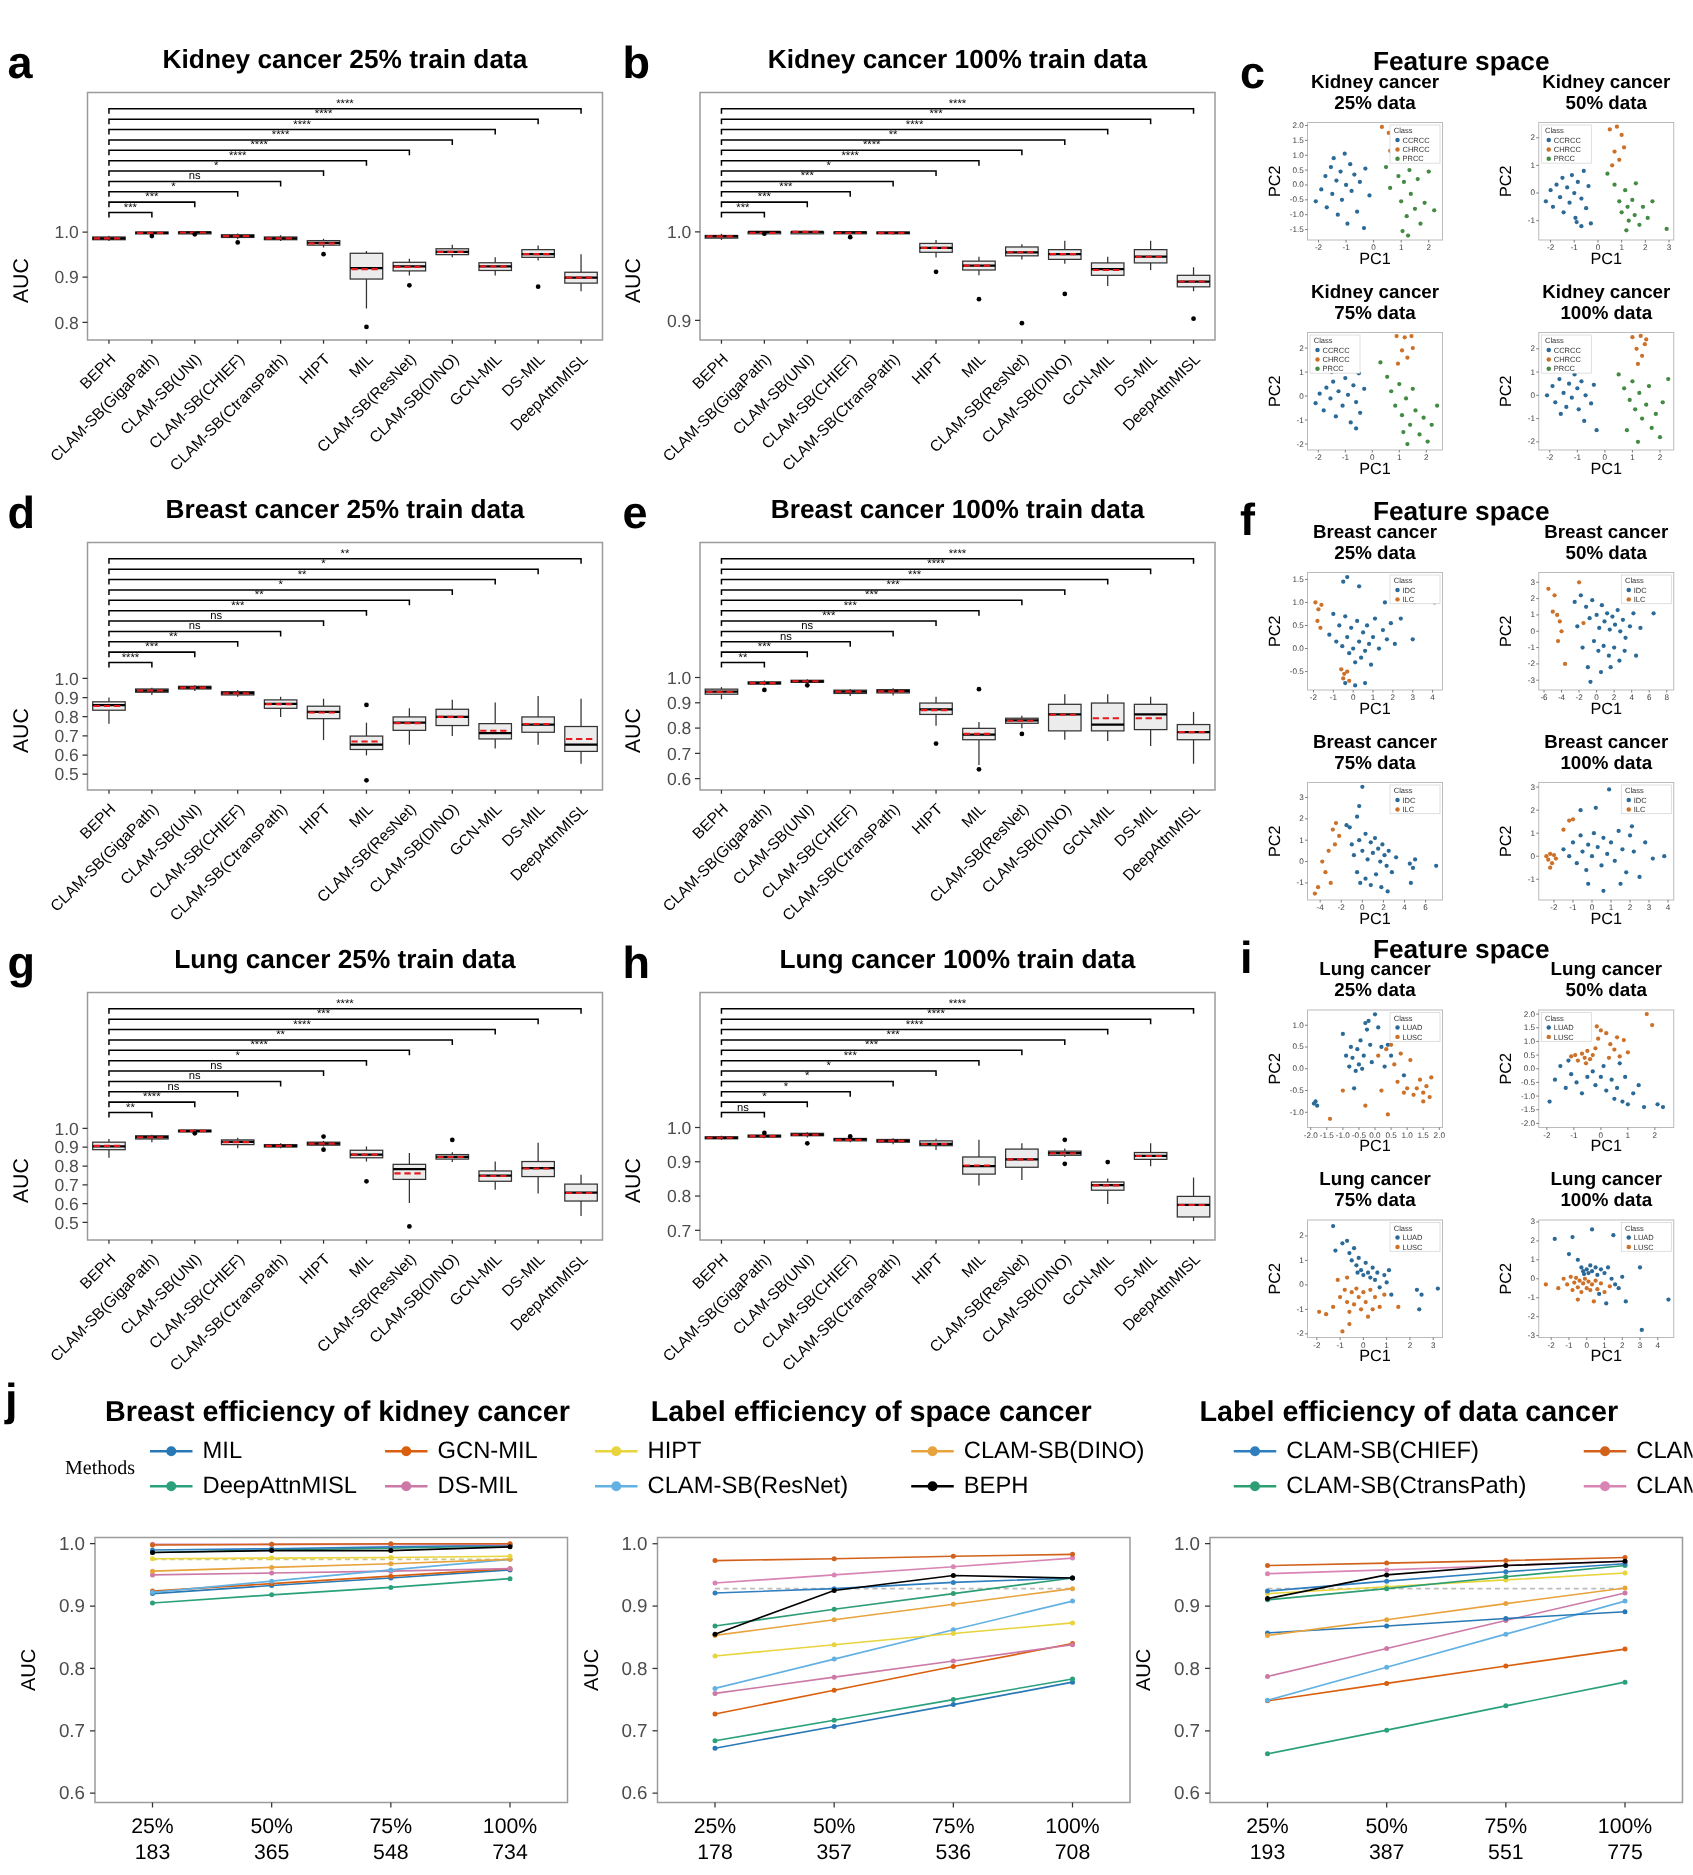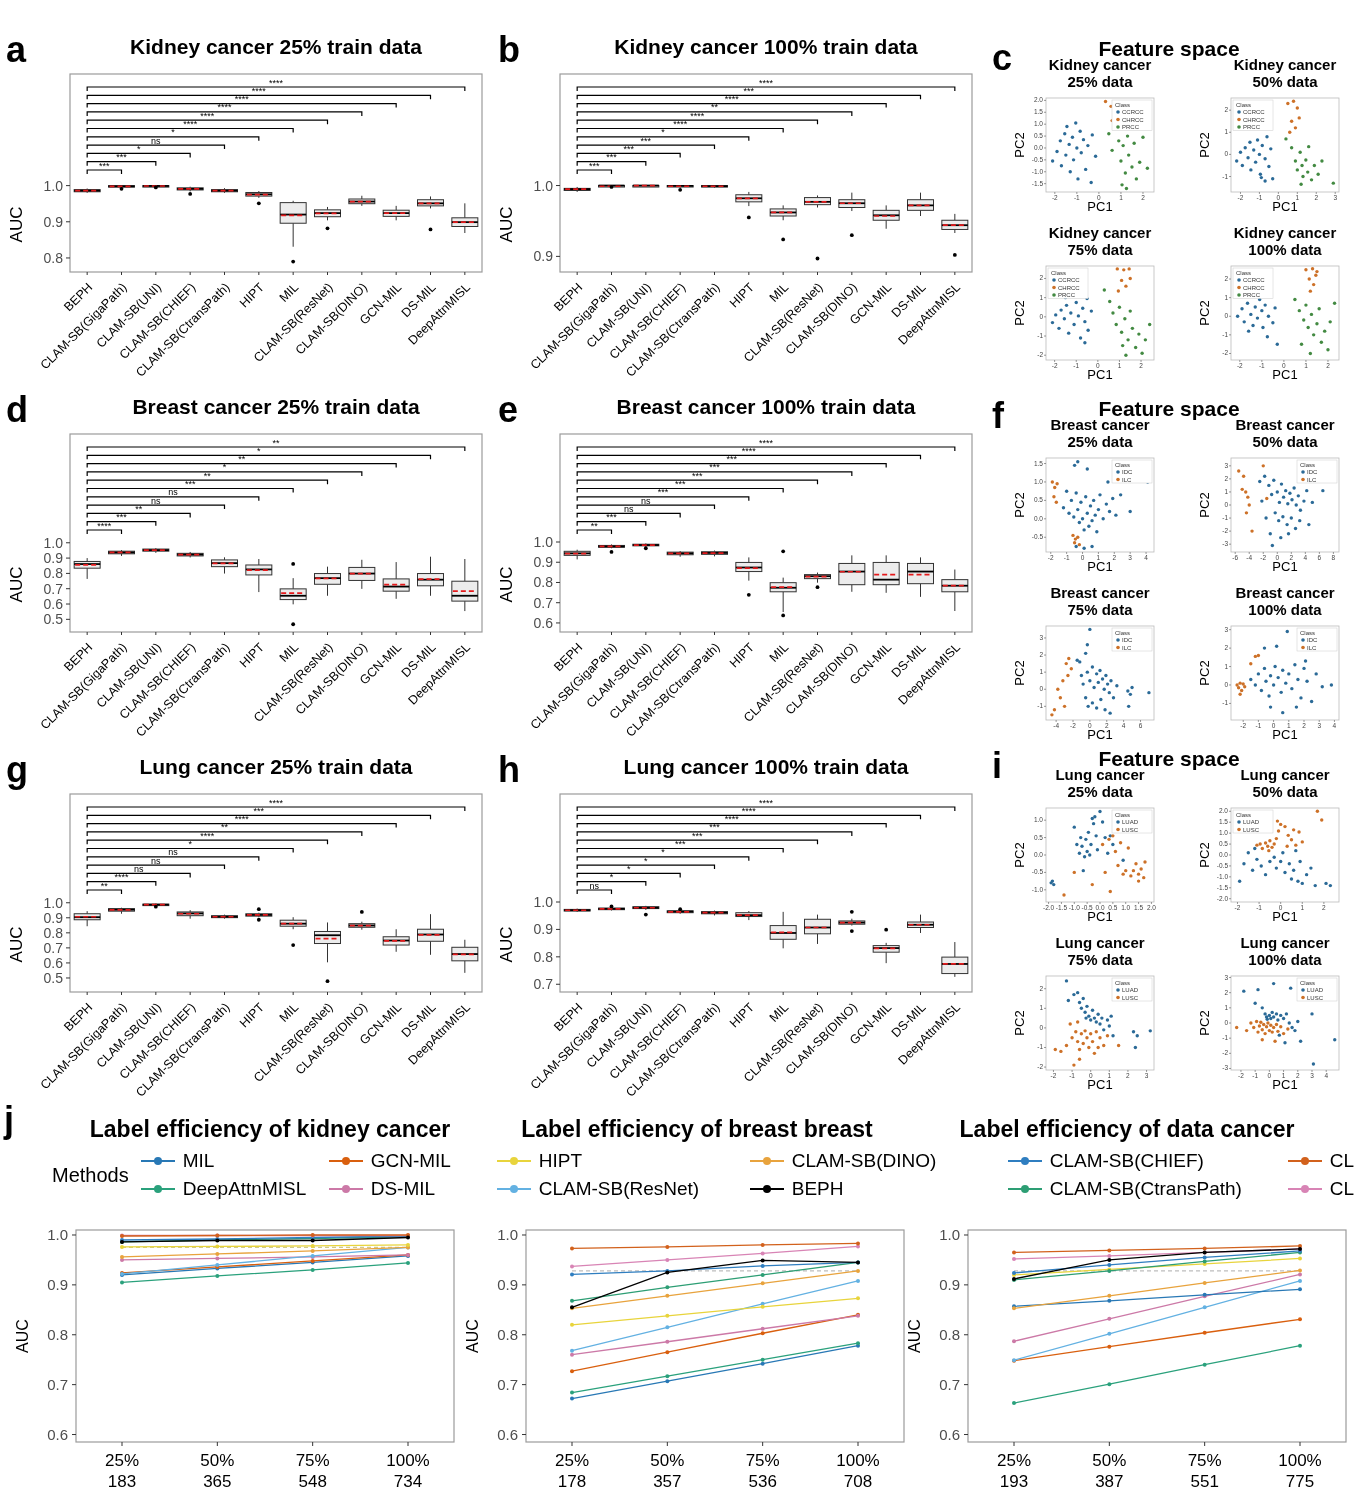--- a/index.html
+++ b/index.html
@@ -2,21 +2,21 @@
 <html><head>
 <meta charset="utf-8">
 <style>
   html,body{margin:0;padding:0;background:#fff;}
   body{font-family:"Liberation Sans", sans-serif; width:1354px; height:1500px; position:relative; overflow:hidden;}
   .letter{position:absolute; font-weight:bold; font-size:36px; color:#000; line-height:1;}
   .chart{position:absolute;}
   svg text{font-family:"Liberation Sans", sans-serif;}
   .j-title{position:absolute; font-weight:bold; font-size:23px; color:#000; text-align:center;}
   .legend-wrap{position:absolute; left:52px; top:1150px; width:1298px; display:flex; align-items:center;}
-  .legend-label{font-size:20px; color:#000; margin-right:12px; white-space:nowrap;}
+  .legend-label{font-size:16px; color:#000; margin-right:12px; white-space:nowrap;font-family:Liberation Serif, serif;}
   .legend-grid{display:grid; grid-template-columns:180px 160px 245px 250px 272px auto; row-gap:6px; column-gap:8px; flex:1;}
   .lg-item{display:flex; align-items:center; font-size:19px; color:#000; white-space:nowrap;}
   .lg-key{position:relative; width:34px; height:10px; margin-right:8px; flex:none;}
   .lg-line{position:absolute; left:0; right:0; top:4px; height:2px;}
   .lg-dot{position:absolute; left:13px; top:1px; width:8px; height:8px; border-radius:50%;}
 </style>
 </head>
 <body>
 
 <div class="letter" style="left:6px;top:32px">a</div>
@@ -1772,22 +1772,22 @@
     <circle cx="278.2631578947368" cy="295.6774193548387" r="1.7" fill="#cd7128"></circle>
     <circle cx="291.0526315789474" cy="297.19354838709677" r="1.7" fill="#cd7128"></circle>
     <rect x="313" y="234" width="40" height="23" fill="#ffffff" stroke="#cccccc" stroke-width="0.5"></rect>
     <text x="316" y="240.5" font-size="6" text-anchor="start" fill="#333">Class</text>
     <circle cx="319" cy="246" r="1.8" fill="#2b6a97"></circle>
     <text x="323" y="248.2" font-size="6" text-anchor="start" fill="#333">LUAD</text>
     <circle cx="319" cy="253.5" r="1.8" fill="#cd7128"></circle>
     <text x="323" y="255.7" font-size="6" text-anchor="start" fill="#333">LUSC</text>
   </svg>
 
-<div class="j-title" style="left:30px;top:1116px;width:480px">Label efficiency of kidney cancer</div>
-<div class="j-title" style="left:462px;top:1116px;width:470px">Label efficiency of breast breast</div>
+<div class="j-title" style="left:30px;top:1116px;width:480px">Breast efficiency of kidney cancer</div>
+<div class="j-title" style="left:462px;top:1116px;width:470px">Label efficiency of space cancer</div>
 <div class="j-title" style="left:900px;top:1116px;width:454px">Label efficiency of data cancer</div>
 
 <div class="legend-wrap">
   <span class="legend-label">Methods</span>
   <div class="legend-grid" id="legend-grid">
       <div class="lg-item">
         <span class="lg-key">
           <span class="lg-line" style="background: rgb(40, 120, 181);"></span>
           <span class="lg-dot" style="background: rgb(40, 120, 181);"></span>
         </span>

